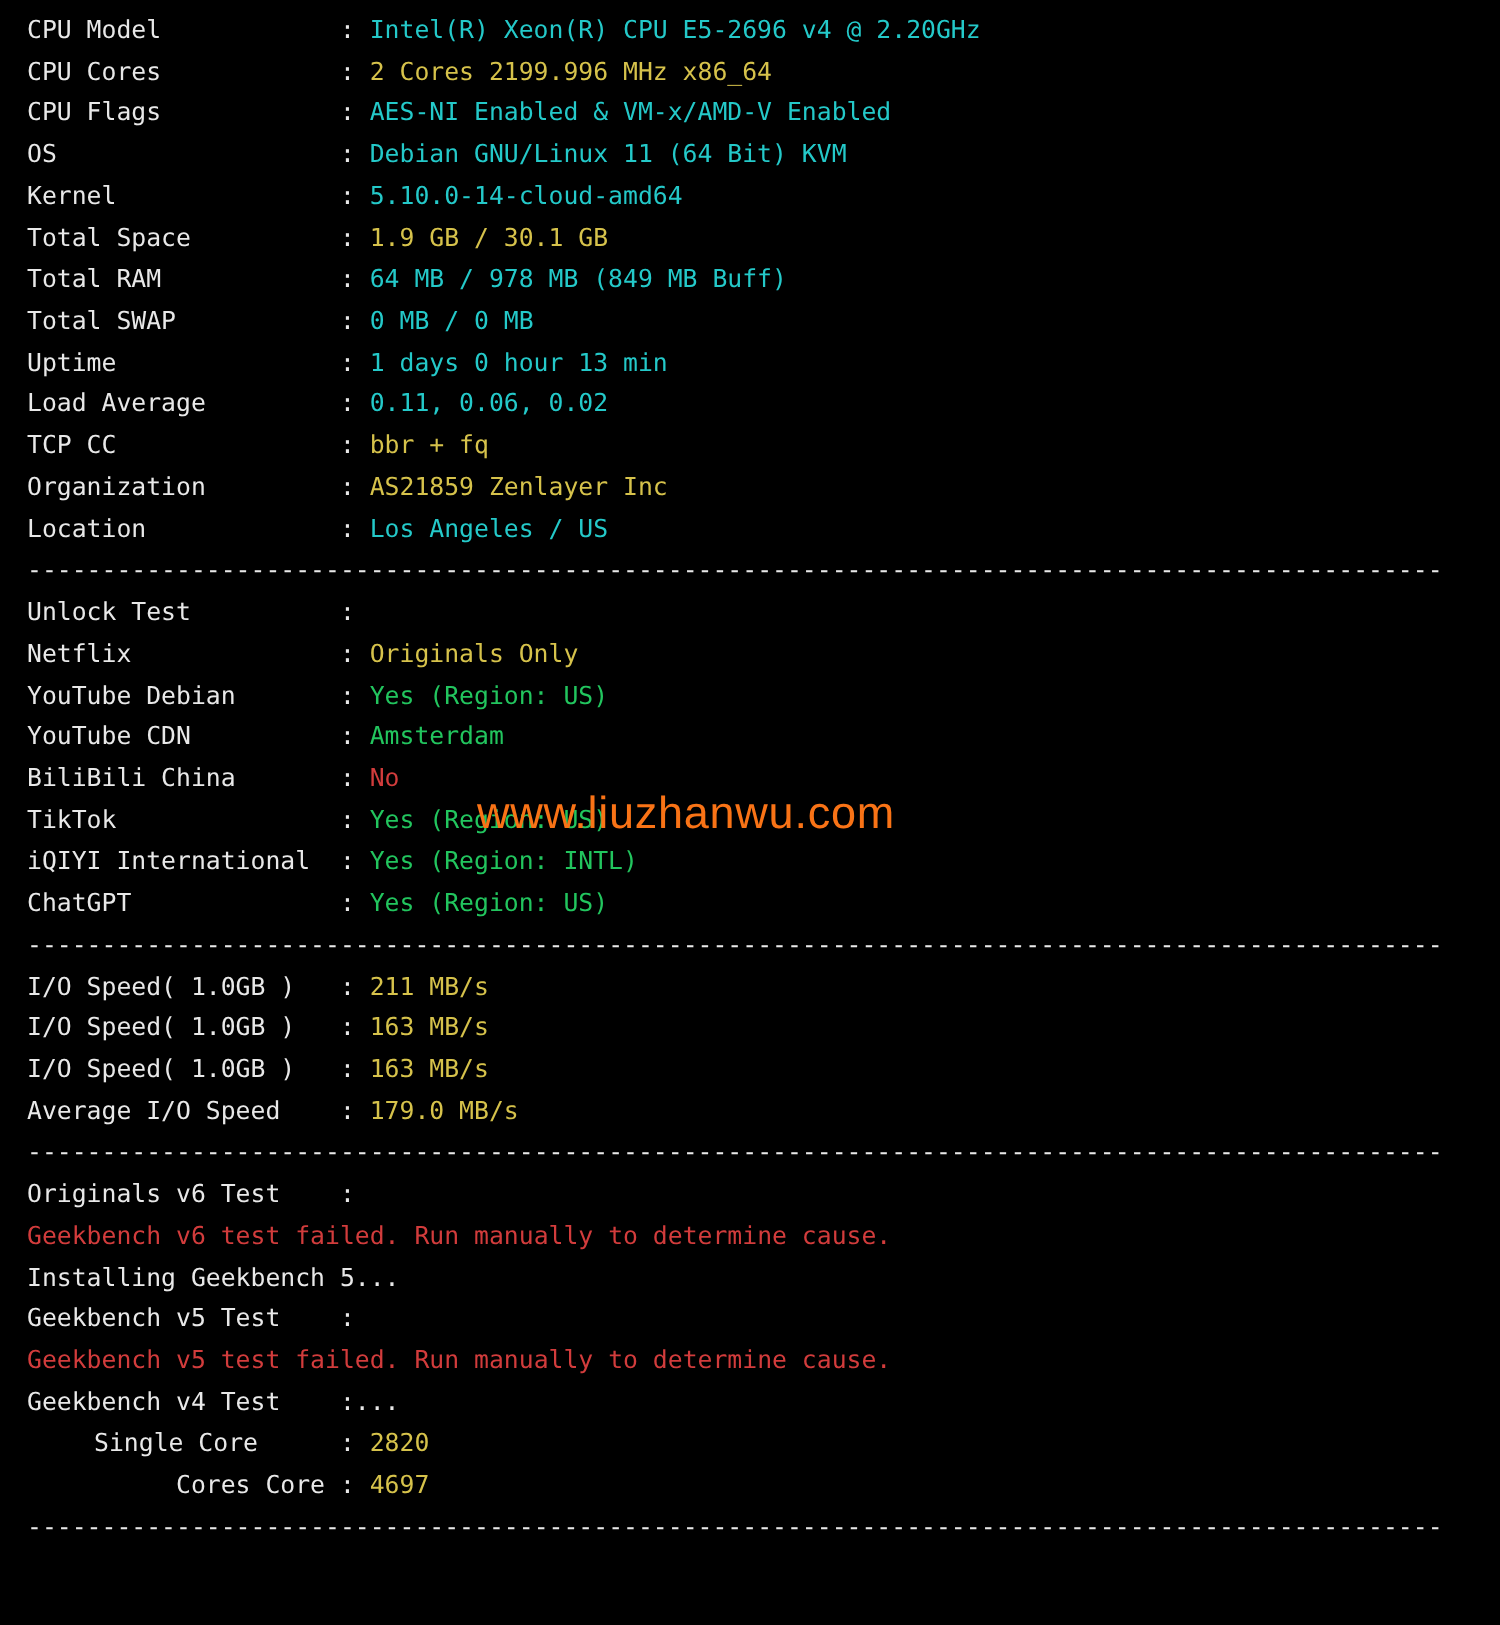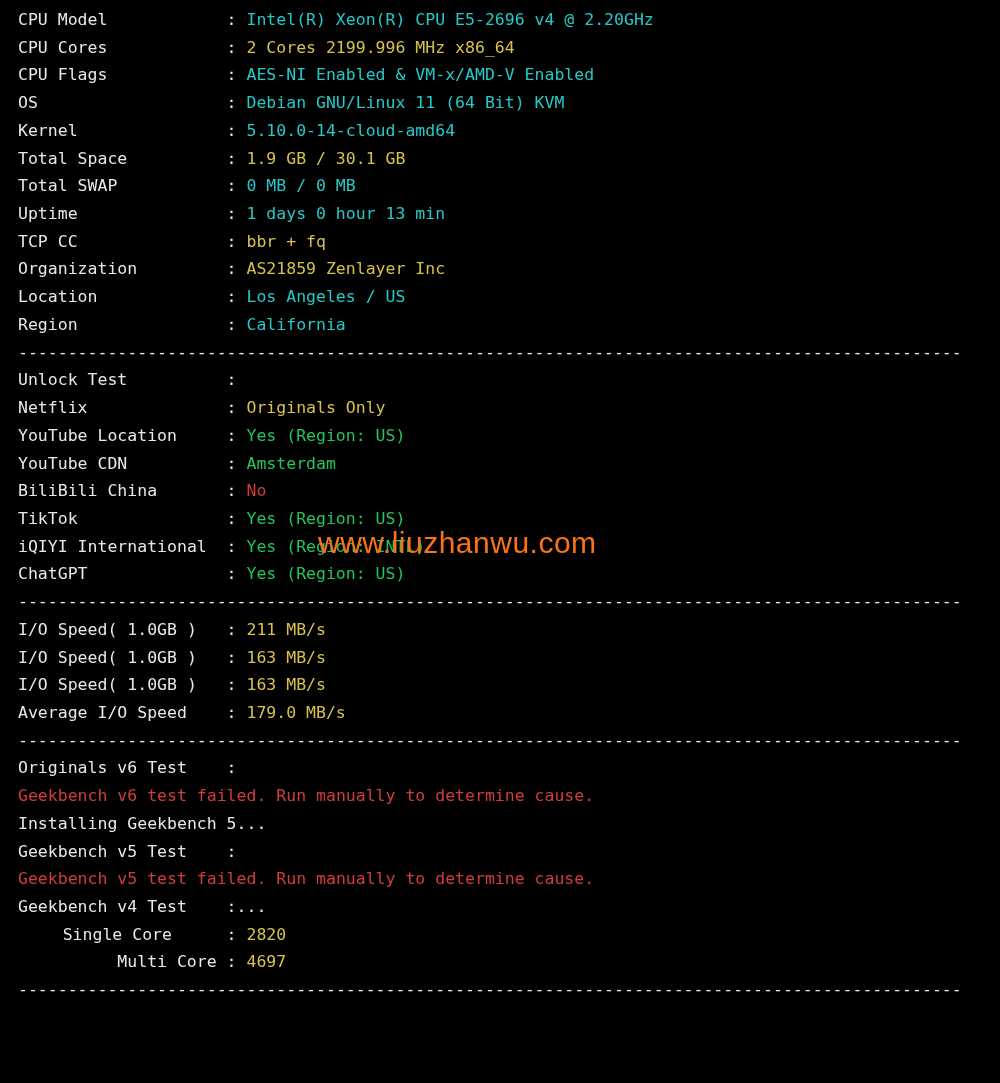--- a/index.html
+++ b/index.html
@@ -57,35 +57,36 @@
 
 <div class="wrap">
 
   <div id="block-sysinfo">
       <div class="row"><span class="lbl">CPU Model</span><span class="sep">: </span><span class="val-cyan">Intel(R) Xeon(R) CPU E5-2696 v4 @ 2.20GHz</span></div>
       <div class="row"><span class="lbl">CPU Cores</span><span class="sep">: </span><span class="val-yellow">2 Cores 2199.996 MHz x86_64</span></div>
       <div class="row"><span class="lbl">CPU Flags</span><span class="sep">: </span><span class="val-cyan">AES-NI Enabled &amp; VM-x/AMD-V Enabled</span></div>
       <div class="row"><span class="lbl">OS</span><span class="sep">: </span><span class="val-cyan">Debian GNU/Linux 11 (64 Bit) KVM</span></div>
       <div class="row"><span class="lbl">Kernel</span><span class="sep">: </span><span class="val-cyan">5.10.0-14-cloud-amd64</span></div>
       <div class="row"><span class="lbl">Total Space</span><span class="sep">: </span><span class="val-yellow">1.9 GB / 30.1 GB</span></div>
+      <div class="row"><span class="lbl">Total RAM</span><span class="sep">: </span><span class="val-cyan">64 MB / 978 MB (849 MB Buff)</span></div>
       <div class="row"><span class="lbl">Total SWAP</span><span class="sep">: </span><span class="val-cyan">0 MB / 0 MB</span></div>
       <div class="row"><span class="lbl">Uptime</span><span class="sep">: </span><span class="val-cyan">1 days 0 hour 13 min</span></div>
+      <div class="row"><span class="lbl">Load Average</span><span class="sep">: </span><span class="val-cyan">0.11, 0.06, 0.02</span></div>
       <div class="row"><span class="lbl">TCP CC</span><span class="sep">: </span><span class="val-yellow">bbr + fq</span></div>
       <div class="row"><span class="lbl">Organization</span><span class="sep">: </span><span class="val-yellow">AS21859 Zenlayer Inc</span></div>
       <div class="row"><span class="lbl">Location</span><span class="sep">: </span><span class="val-cyan">Los Angeles / US</span></div>
-      <div class="row"><span class="lbl">Region</span><span class="sep">: </span><span class="val-cyan">California</span></div>
     </div>
   <div class="row hr">-----------------------------------------------------------------------------------------------</div>
 
   <div class="row">
     <span class="lbl">Unlock Test</span><span class="sep">:</span>
   </div>
   <div id="block-unlock">
       <div class="row"><span class="lbl">Netflix</span><span class="sep">: </span><span class="val-yellow">Originals Only</span></div>
-      <div class="row"><span class="lbl">YouTube Location</span><span class="sep">: </span><span class="val-green">Yes (Region: US)</span></div>
+      <div class="row"><span class="lbl">YouTube Debian</span><span class="sep">: </span><span class="val-green">Yes (Region: US)</span></div>
       <div class="row"><span class="lbl">YouTube CDN</span><span class="sep">: </span><span class="val-green">Amsterdam</span></div>
       <div class="row"><span class="lbl">BiliBili China</span><span class="sep">: </span><span class="val-red">No</span></div>
       <div class="row"><span class="lbl">TikTok</span><span class="sep">: </span><span class="val-green">Yes (Region: US)</span></div>
       <div class="row"><span class="lbl">iQIYI International</span><span class="sep">: </span><span class="val-green">Yes (Region: INTL)</span></div>
       <div class="row"><span class="lbl">ChatGPT</span><span class="sep">: </span><span class="val-green">Yes (Region: US)</span></div>
     </div>
   <div class="row hr">-----------------------------------------------------------------------------------------------</div>
 
   <div id="block-iospeed">
       <div class="row"><span class="lbl">I/O Speed( 1.0GB )</span><span class="sep">: </span><span class="val-yellow">211 MB/s</span></div>
@@ -96,18 +97,18 @@
   <div class="row hr">-----------------------------------------------------------------------------------------------</div>
 
   <div id="block-geekbench">
       <div class="row"><span class="lbl val-white">Originals v6 Test</span><span class="sep">:</span><span class="val-white"></span></div>
       <div class="row"><span class="val-red">Geekbench v6 test failed. Run manually to determine cause.</span></div>
       <div class="row"><span class="val-white">Installing Geekbench 5...</span></div>
       <div class="row"><span class="lbl val-white">Geekbench v5 Test</span><span class="sep">:</span><span class="val-white"></span></div>
       <div class="row"><span class="val-red">Geekbench v5 test failed. Run manually to determine cause.</span></div>
       <div class="row"><span class="lbl val-white">Geekbench v4 Test</span><span class="sep" style="width: auto;">:...</span><span class="val-white"></span></div>
       <div class="row"><span class="lbl" style="text-align: center; min-width: 20ch; padding-right: 1ch;">Single Core</span><span class="sep">: </span><span class="val-yellow">2820</span></div>
-      <div class="row"><span class="lbl" style="text-align: right; min-width: 20ch; padding-right: 1ch;">Multi Core</span><span class="sep">: </span><span class="val-yellow">4697</span></div>
+      <div class="row"><span class="lbl" style="text-align: right; min-width: 20ch; padding-right: 1ch;">Cores Core</span><span class="sep">: </span><span class="val-yellow">4697</span></div>
     </div>
   <div class="row hr">-----------------------------------------------------------------------------------------------</div>
 
   <div class="watermark">www.liuzhanwu.com</div>
 </div>
 
 </body></html>

